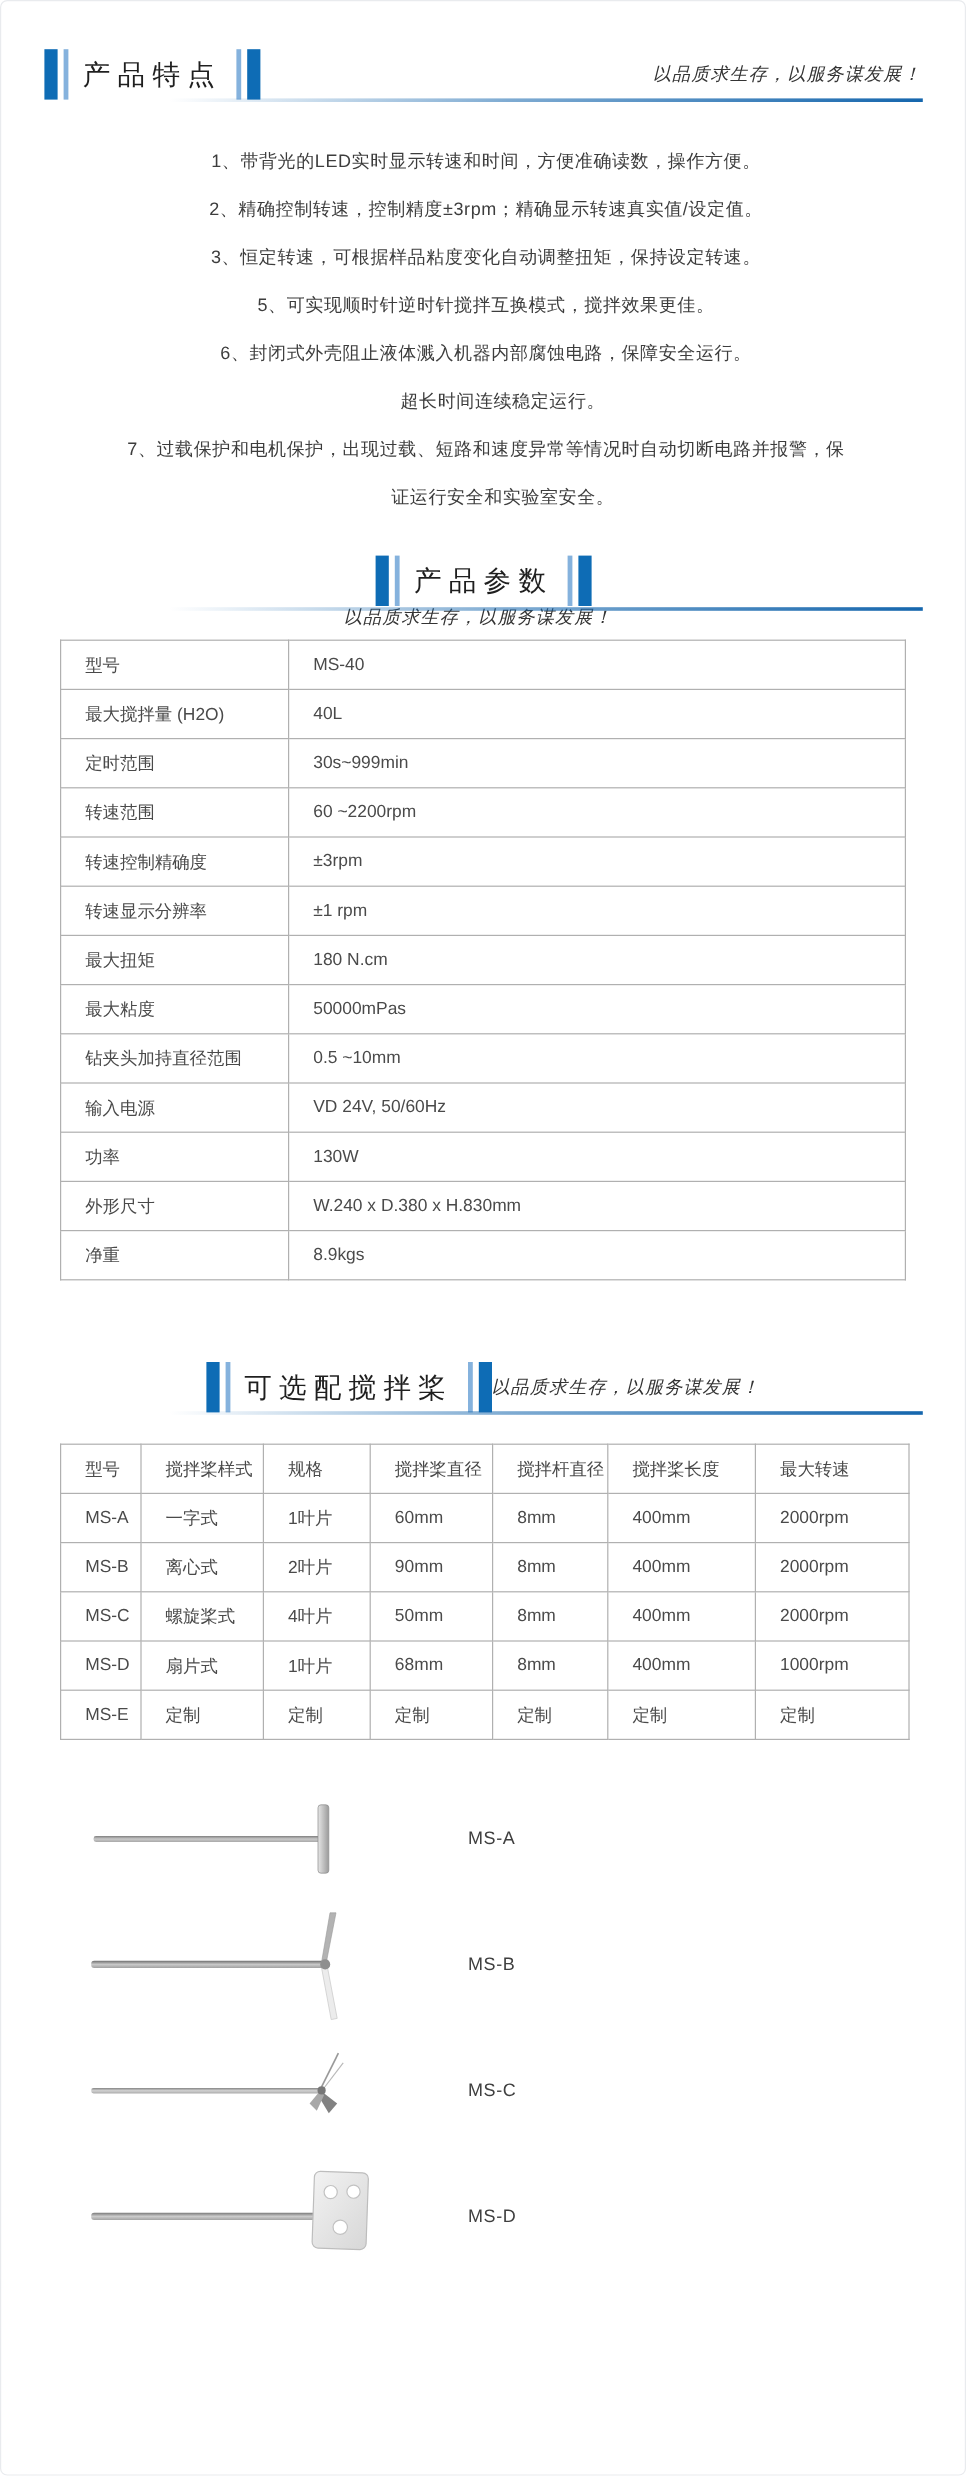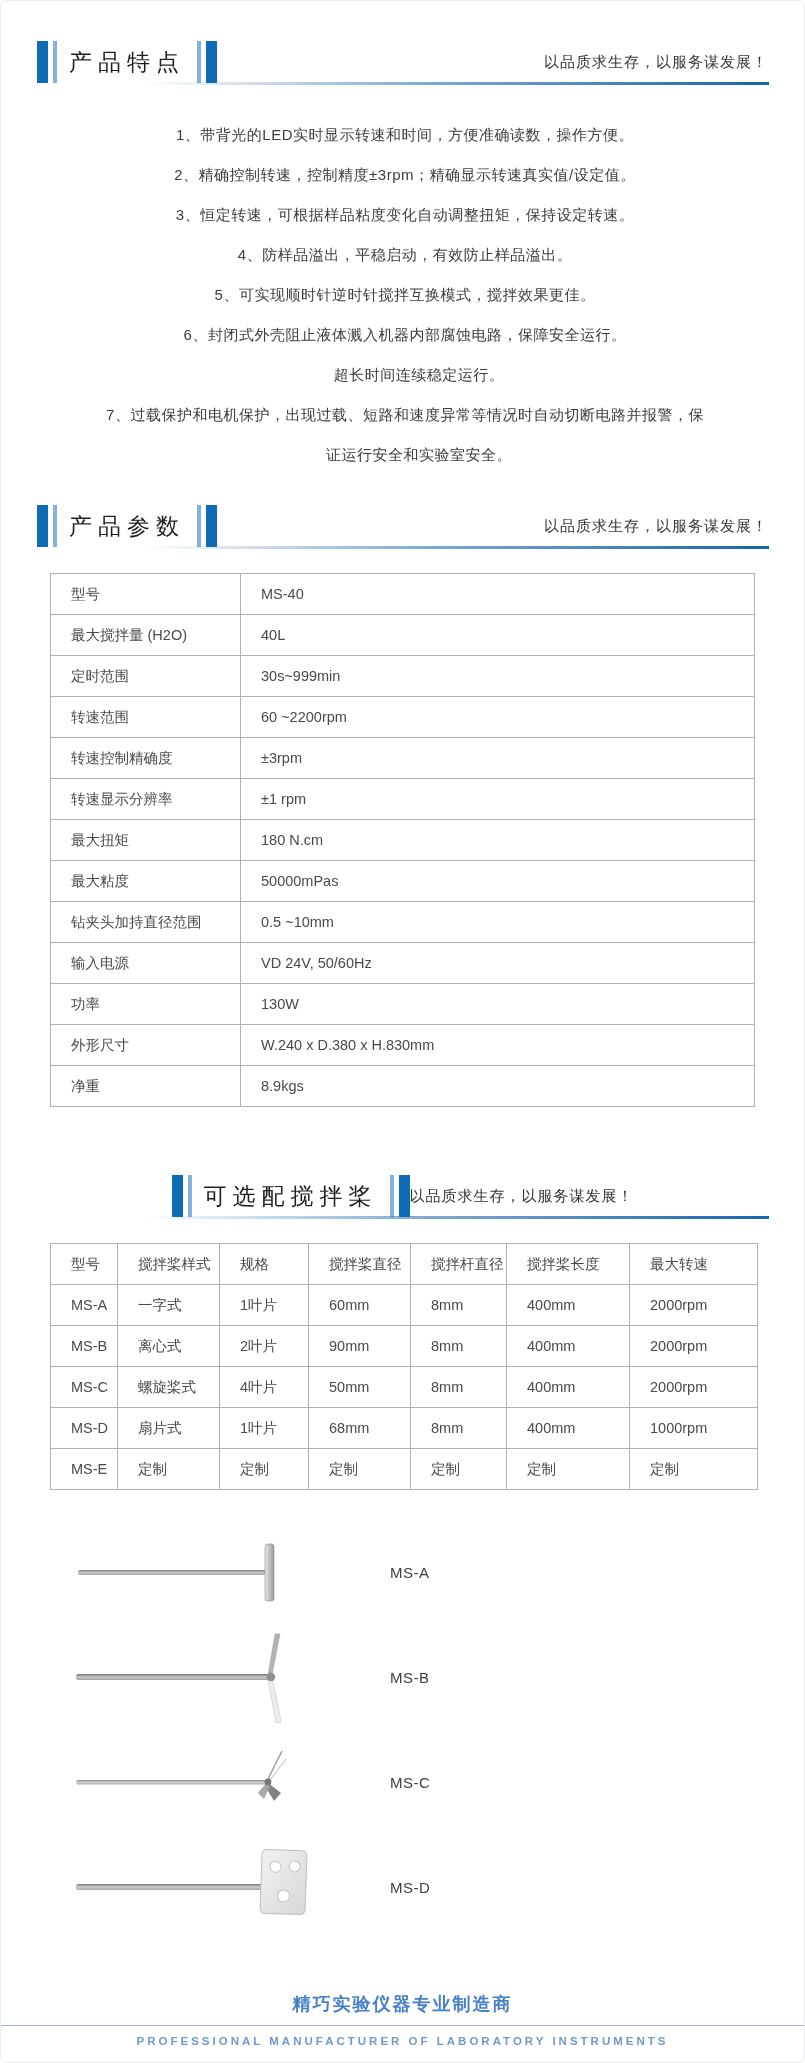--- a/index.html
+++ b/index.html
@@ -11,21 +11,21 @@
   .page{padding:38px 35px 0 28px;}
 
   
   .section-header{position:relative;height:46px;display:flex;align-items:center;justify-content:space-between;}
   .title-group{display:flex;align-items:center;margin-left:8px;}
   .bar{display:inline-block;height:42px;}
   .bar.dark{width:11px;background:var(--accent-dark,#0e6cb5);}
   .bar.light{width:4px;background:var(--accent-light,#85b2dd);margin:0 0 0 5px;}
   .bar.light.right{margin:0 5px 0 0;}
   .section-title{font-size:23px;font-weight:500;letter-spacing:6px;color:#1f1f1f;margin:0 12px;white-space:nowrap;}
-  .tagline{font-size:15px;color:#343434;letter-spacing:1px;padding-right:1px;white-space:nowrap;}
+  .tagline{font-size:15px;font-style:italic;color:#343434;letter-spacing:1px;padding-right:1px;white-space:nowrap;}
   .header-underline{position:absolute;left:112px;right:0;bottom:0;height:3px;
     background:linear-gradient(to right,rgba(21,102,173,0) 0%,rgba(21,102,173,.55) 45%,var(--line-blue,#1566ad) 100%);}
 
   
   .feature-list{margin:30px 0 0 12px;}
   .feature-line{margin:0;font-size:15px;line-height:40px;letter-spacing:.5px;color:#3d3d3d;white-space:nowrap;text-align:center;}
   .feature-line.indent{padding-left:28px;}
 
   
   table{border-collapse:collapse;table-layout:fixed;}
@@ -61,29 +61,28 @@
       <span class="bar dark"></span>
     </div>
     <div class="tagline">以品质求生存，以服务谋发展！</div>
     <div class="header-underline"></div>
   </div>
 
   <div class="feature-list">
     <p class="feature-line">1、带背光的LED实时显示转速和时间，方便准确读数，操作方便。</p>
     <p class="feature-line">2、精确控制转速，控制精度±3rpm；精确显示转速真实值/设定值。</p>
     <p class="feature-line">3、恒定转速，可根据样品粘度变化自动调整扭矩，保持设定转速。</p>
-    <p class="feature-line">4、防样品溢出，平稳启动，有效防止样品溢出。</p>
     <p class="feature-line">5、可实现顺时针逆时针搅拌互换模式，搅拌效果更佳。</p>
     <p class="feature-line">6、封闭式外壳阻止液体溅入机器内部腐蚀电路，保障安全运行。</p>
     <p class="feature-line indent">超长时间连续稳定运行。</p>
     <p class="feature-line">7、过载保护和电机保护，出现过载、短路和速度异常等情况时自动切断电路并报警，保</p>
     <p class="feature-line indent">证运行安全和实验室安全。</p>
   </div>
 
-  <div class="section-header" style="margin-top:28px;">
+  <div class="section-header" style="margin-top:28px;flex-direction:column;">
     <div class="title-group">
       <span class="bar dark"></span>
       <span class="bar light"></span>
       <h2 class="section-title">产品参数</h2>
       <span class="bar light right"></span>
       <span class="bar dark"></span>
     </div>
     <div class="tagline">以品质求生存，以服务谋发展！</div>
     <div class="header-underline"></div>
   </div>
@@ -305,19 +304,14 @@
           <circle cx="225" cy="29" r="5.5" fill="#ffffff" stroke="#c2c2c2" stroke-width="1"></circle>
           <circle cx="244" cy="28" r="5.5" fill="#ffffff" stroke="#c2c2c2" stroke-width="1"></circle>
           <circle cx="234" cy="58" r="6" fill="#ffffff" stroke="#c2c2c2" stroke-width="1"></circle>
         </g>
       </svg>
       <span class="figure-label">MS-D</span>
     </div>
 
   </div>
 
-  <div class="footer">
-    <p class="footer-title">精巧实验仪器专业制造商</p>
-    <div class="footer-line"></div>
-    <div class="footer-subtitle">PROFESSIONAL MANUFACTURER OF LABORATORY INSTRUMENTS</div>
-  </div>
 
 </div>
 
 </body></html>

